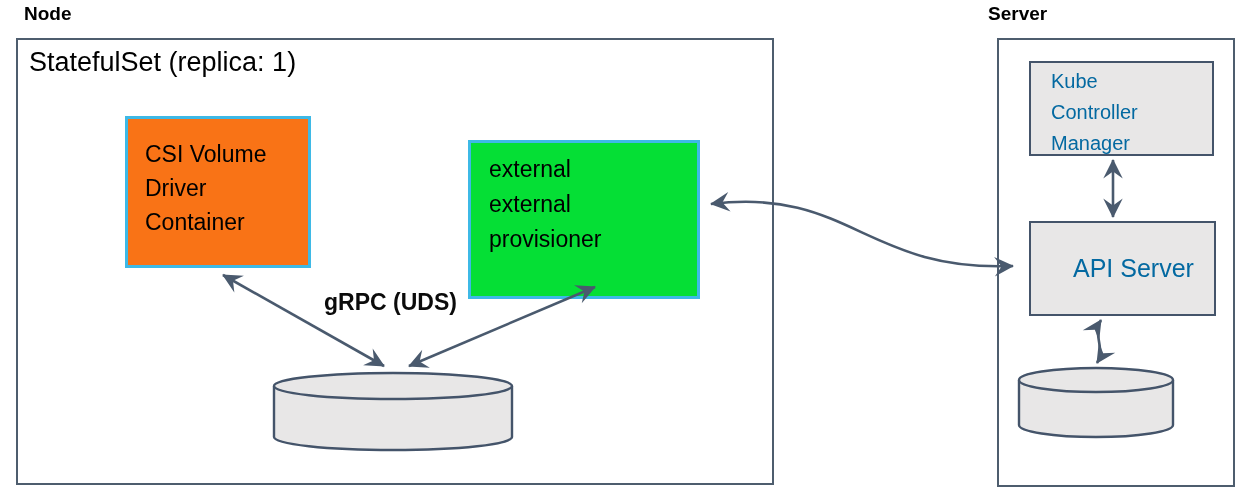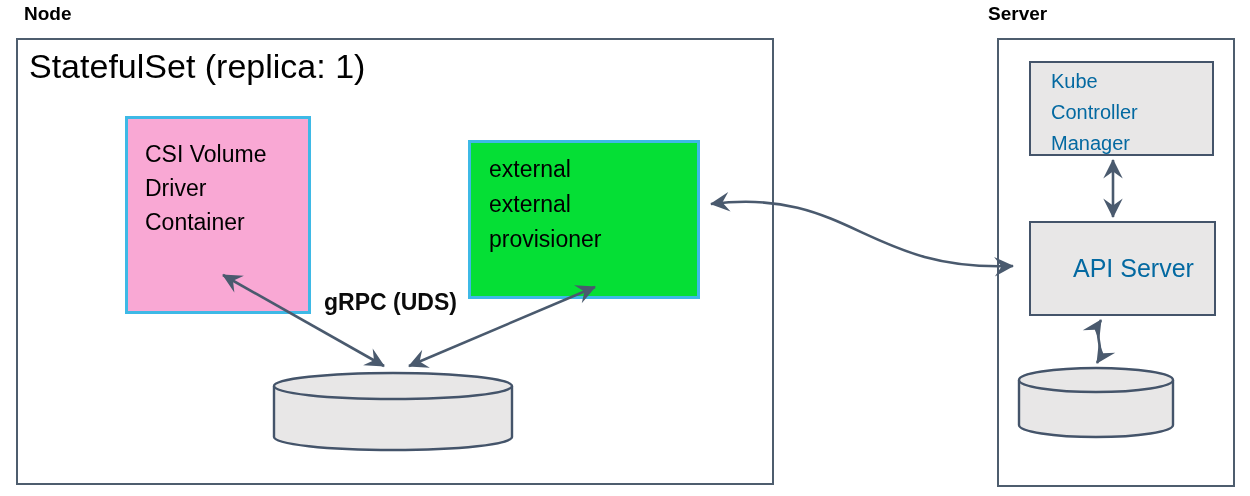--- a/index.html
+++ b/index.html
@@ -26,36 +26,36 @@
   }
 
   .container-box {
     border: 2px solid #4e5d6e;
     background: transparent;
     box-sizing: border-box;
     z-index: 1;
   }
 
   .statefulset-title {
-    font-size: 34px;
+    font-size: 27px;
     color: #000000;
     z-index: 3;
     white-space: nowrap;
   }
 
   .colored-box {
     box-sizing: border-box;
     border: 3px solid #3eb9e6;
     z-index: 2;
     font-size: 23px;
     color: #000000;
   }
   .csi-box {
-    left: 125px; top: 116px; width: 186px; height: 198px;
-    background: #f9a8d4;
+    left: 125px; top: 116px; width: 186px; height: 152px;
+    background: #f97316;
     padding: 18px 0 0 17px;
     line-height: 34px;
   }
   .sidecar-box {
     left: 468px; top: 140px; width: 232px; height: 159px;
     background: #05df35;
     padding: 9px 0 0 18px;
     line-height: 35px;
   }
 

